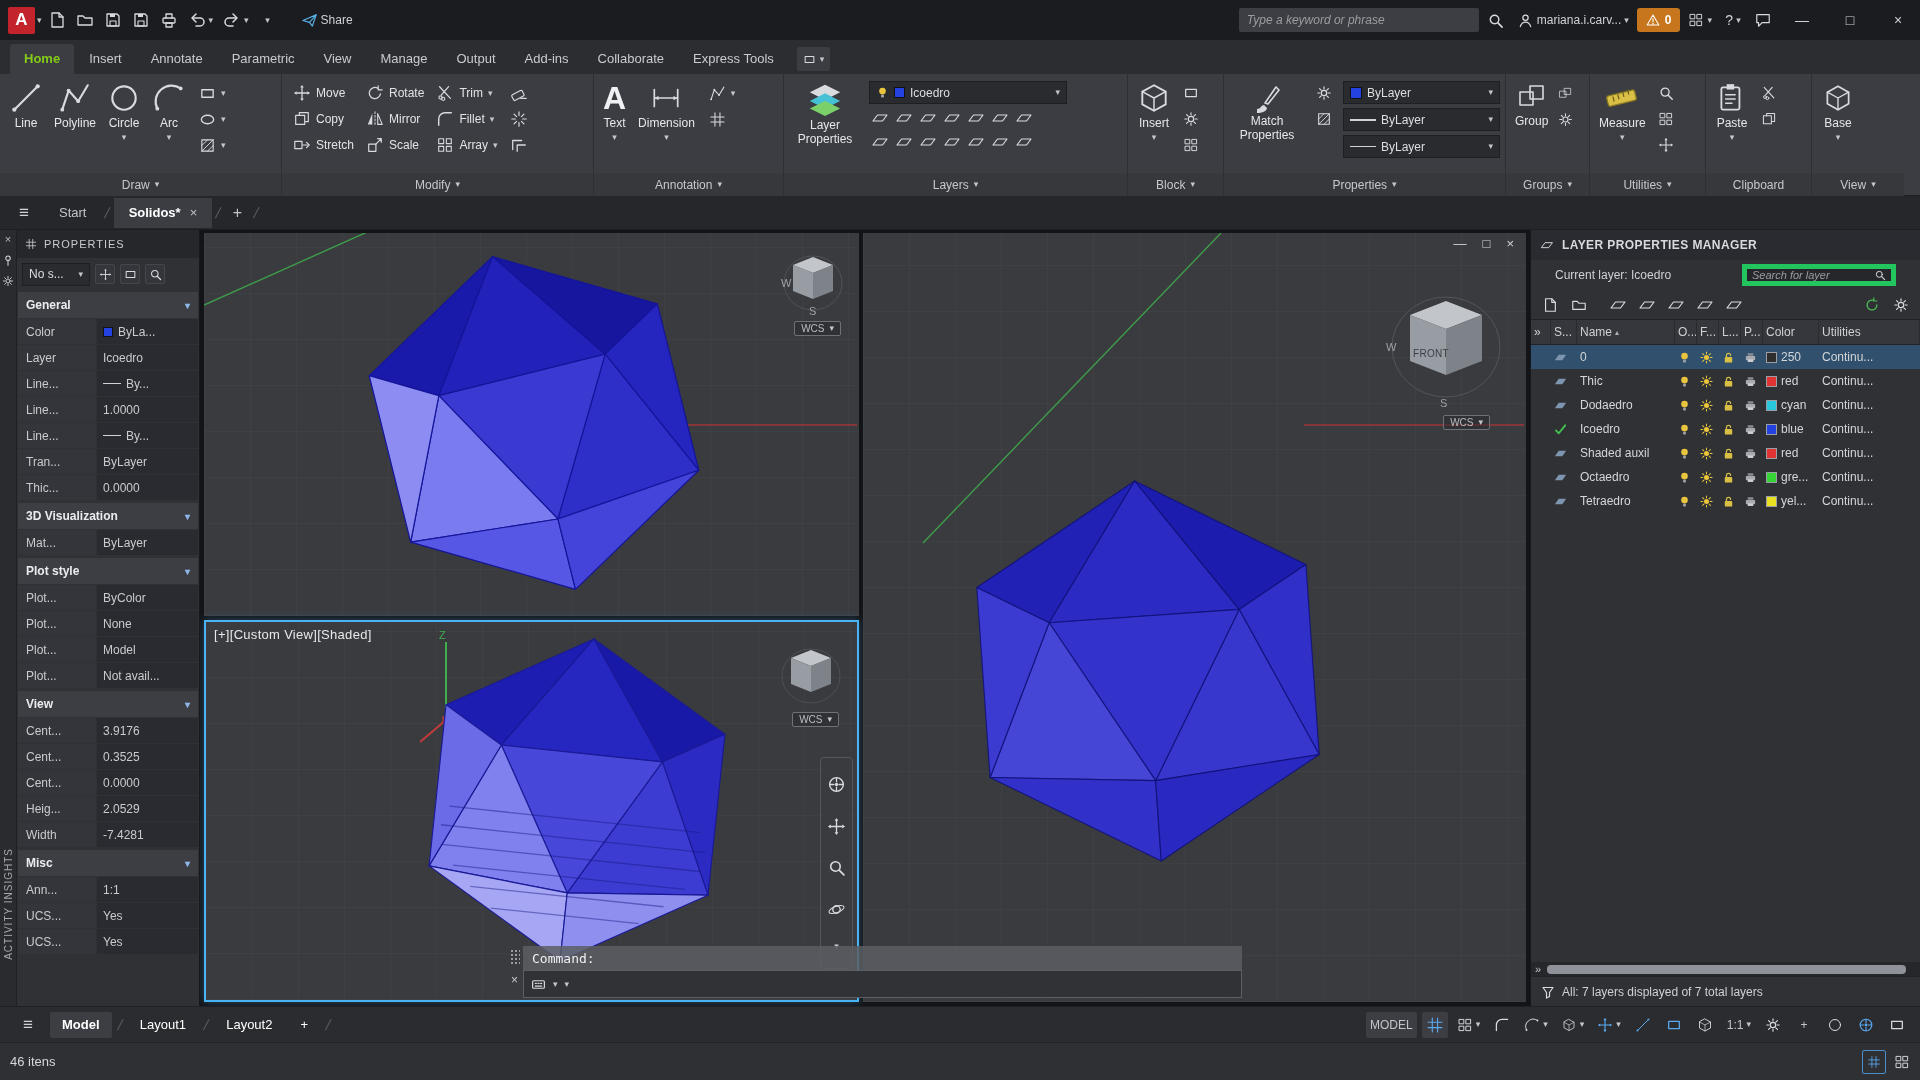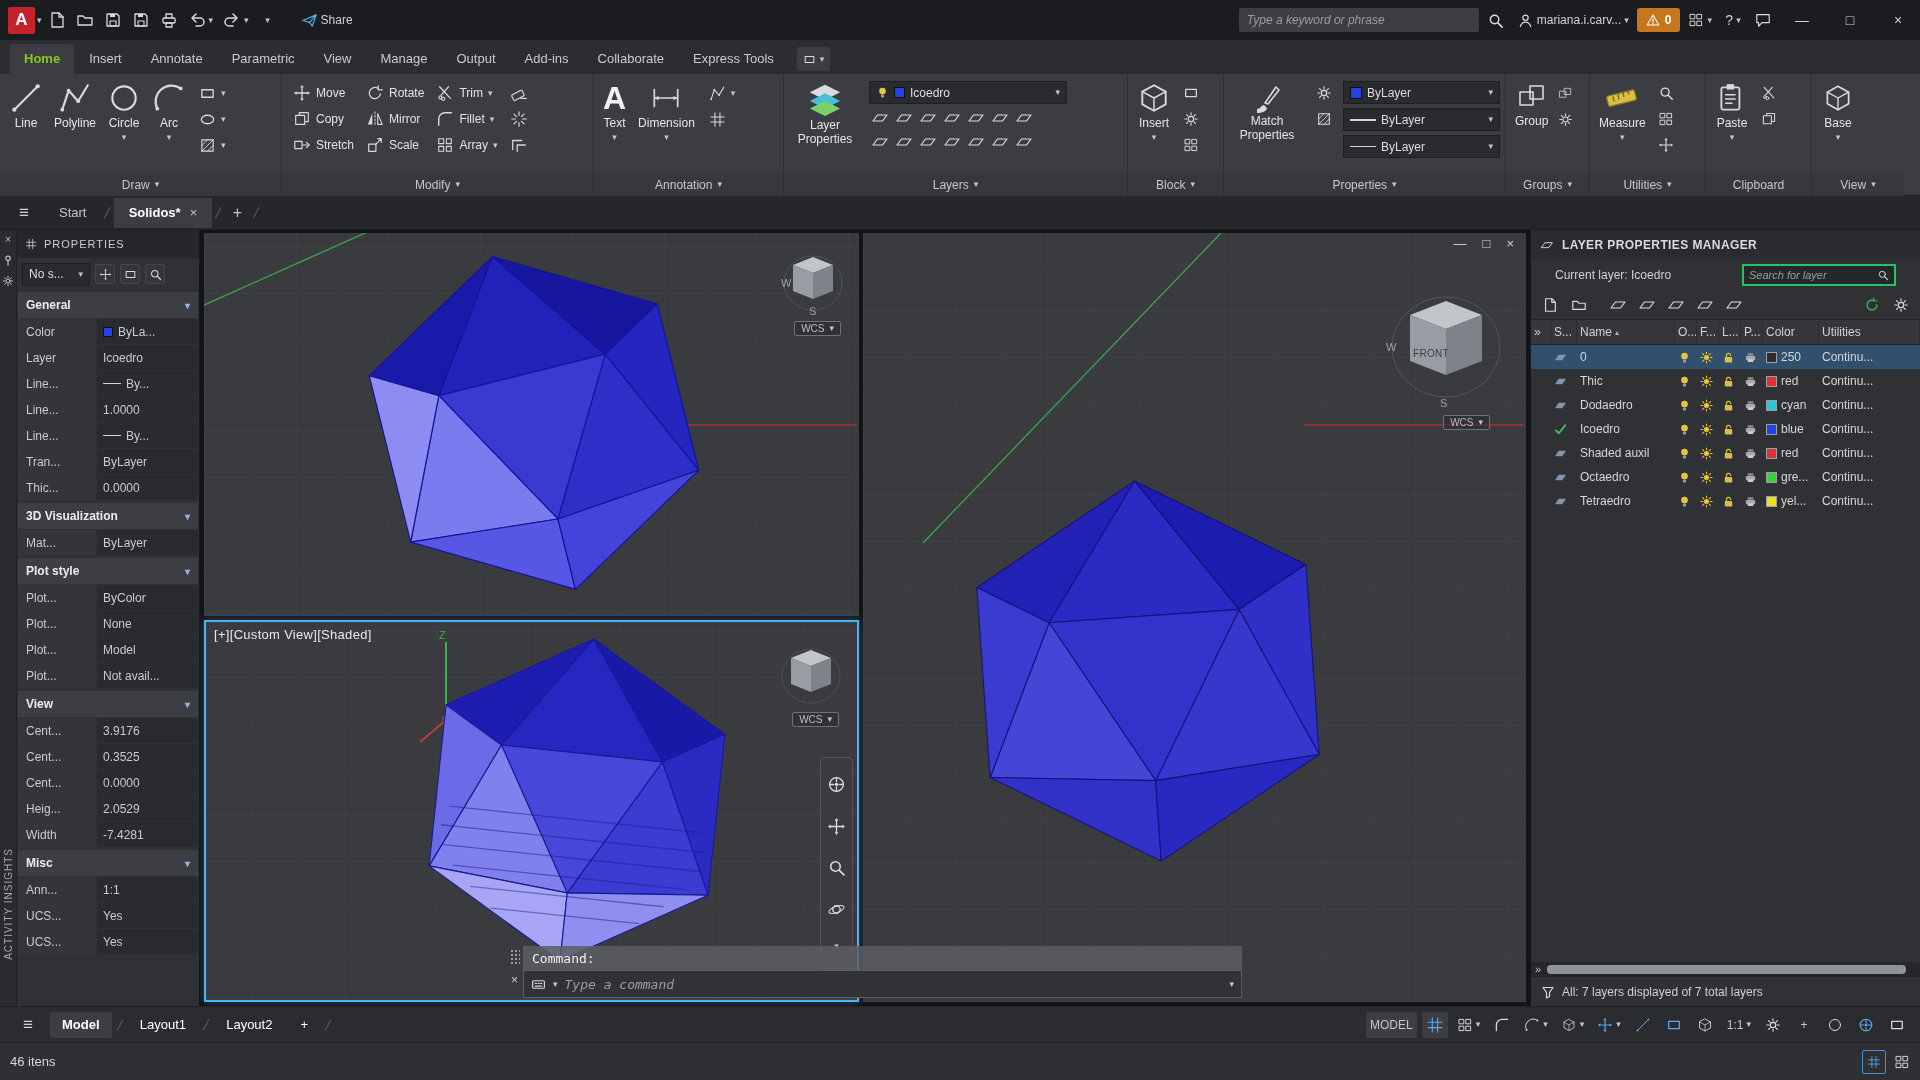--- a/index.html
+++ b/index.html
@@ -83,21 +83,21 @@
 .grip{width:10px;height:16px;background-image:radial-gradient(#9a9ea4 1px,transparent 1.1px);background-size:4px 4px}
 .cmd-x{color:#c9cbce;font-size:12px}
 .cmd-main{flex:1}
 .cmd-hist{height:24px;background:rgba(92,94,99,.85);color:#f0f0f0;font-family:"DejaVu Sans Mono",monospace;font-size:13px;display:flex;align-items:center;padding:0 9px}
 .cmd-in{height:28px;background:#313236;border:1px solid #5c5e63;display:flex;align-items:center;padding:0 7px;gap:7px}
 .cmd-in input{flex:1;background:transparent;border:0;outline:0;color:#cfd1d4;font-family:"DejaVu Sans Mono",monospace;font-size:13px;font-style:italic}
 
 #lmgr{width:390px;background:#2f3135;border-left:1px solid #17181b;display:flex;flex-direction:column}
 .lm-title{height:30px;background:#2a2b30;display:flex;align-items:center;gap:8px;padding:0 9px;font-size:12px;font-weight:bold;color:#d8dadc;letter-spacing:.4px}
 .lm-cur{height:30px;display:flex;align-items:center;padding:0 24px;font-size:12px;color:#cfd1d3;gap:6px}
-.lm-search{margin-left:auto;width:154px;height:22px;background:#26272b;border:2px solid #22c55e;display:flex;align-items:center;padding:0 5px;gap:4px}
+.lm-search{margin-left:auto;width:154px;height:22px;background:#26272b;border:5px solid #22c55e;display:flex;align-items:center;padding:0 5px;gap:4px}
 .lm-search input{flex:1;min-width:0;background:transparent;border:0;outline:0;color:#d0d2d4;font-size:11px}
 .lm-tools{height:30px;display:flex;align-items:center;gap:7px;padding:0 8px;border-bottom:1px solid #212226}
 .lmbtn{width:22px;height:22px;display:flex;align-items:center;justify-content:center}
 .lhead,.lrow{display:grid;grid-template-columns:20px 26px 98px 22px 22px 22px 22px 56px 1fr;align-items:center;font-size:12px}
 .lhead{height:25px;background:#35373c;border-bottom:1px solid #222327;color:#cfd1d3}
 .lhead>div{padding-left:3px;border-right:1px solid #2a2b2f;height:100%;display:flex;align-items:center;gap:3px;overflow:hidden}
 .lrow{height:24px;color:#d4d6d8}
 .lrow>div{display:flex;align-items:center;gap:4px;padding-left:3px;overflow:hidden;white-space:nowrap}
 .lrow.sel{background:#30506d}
 .sw10{width:11px;height:11px;border:1px solid #9aa0a6;flex:0 0 auto}
@@ -1236,21 +1236,20 @@
       </div>
       <div class="cmd-main">
         <div class="cmd-hist">
             <span>Command:</span>
           </div>
         <div class="cmd-in">
           <svg class="ic" width="15" height="15">
               <use href="#s-kbd"></use>
             </svg>
           <span class="caret">▾</span>
-          <input placeholder="Type a command" style="">
           <span class="caret">▾</span>
         </div>
       </div>
     </div>
   </div>
 
   <div id="lmgr">
     <div class="lm-title">
       <svg class="ic" width="14" height="14">
           <use href="#s-layer1"></use>

